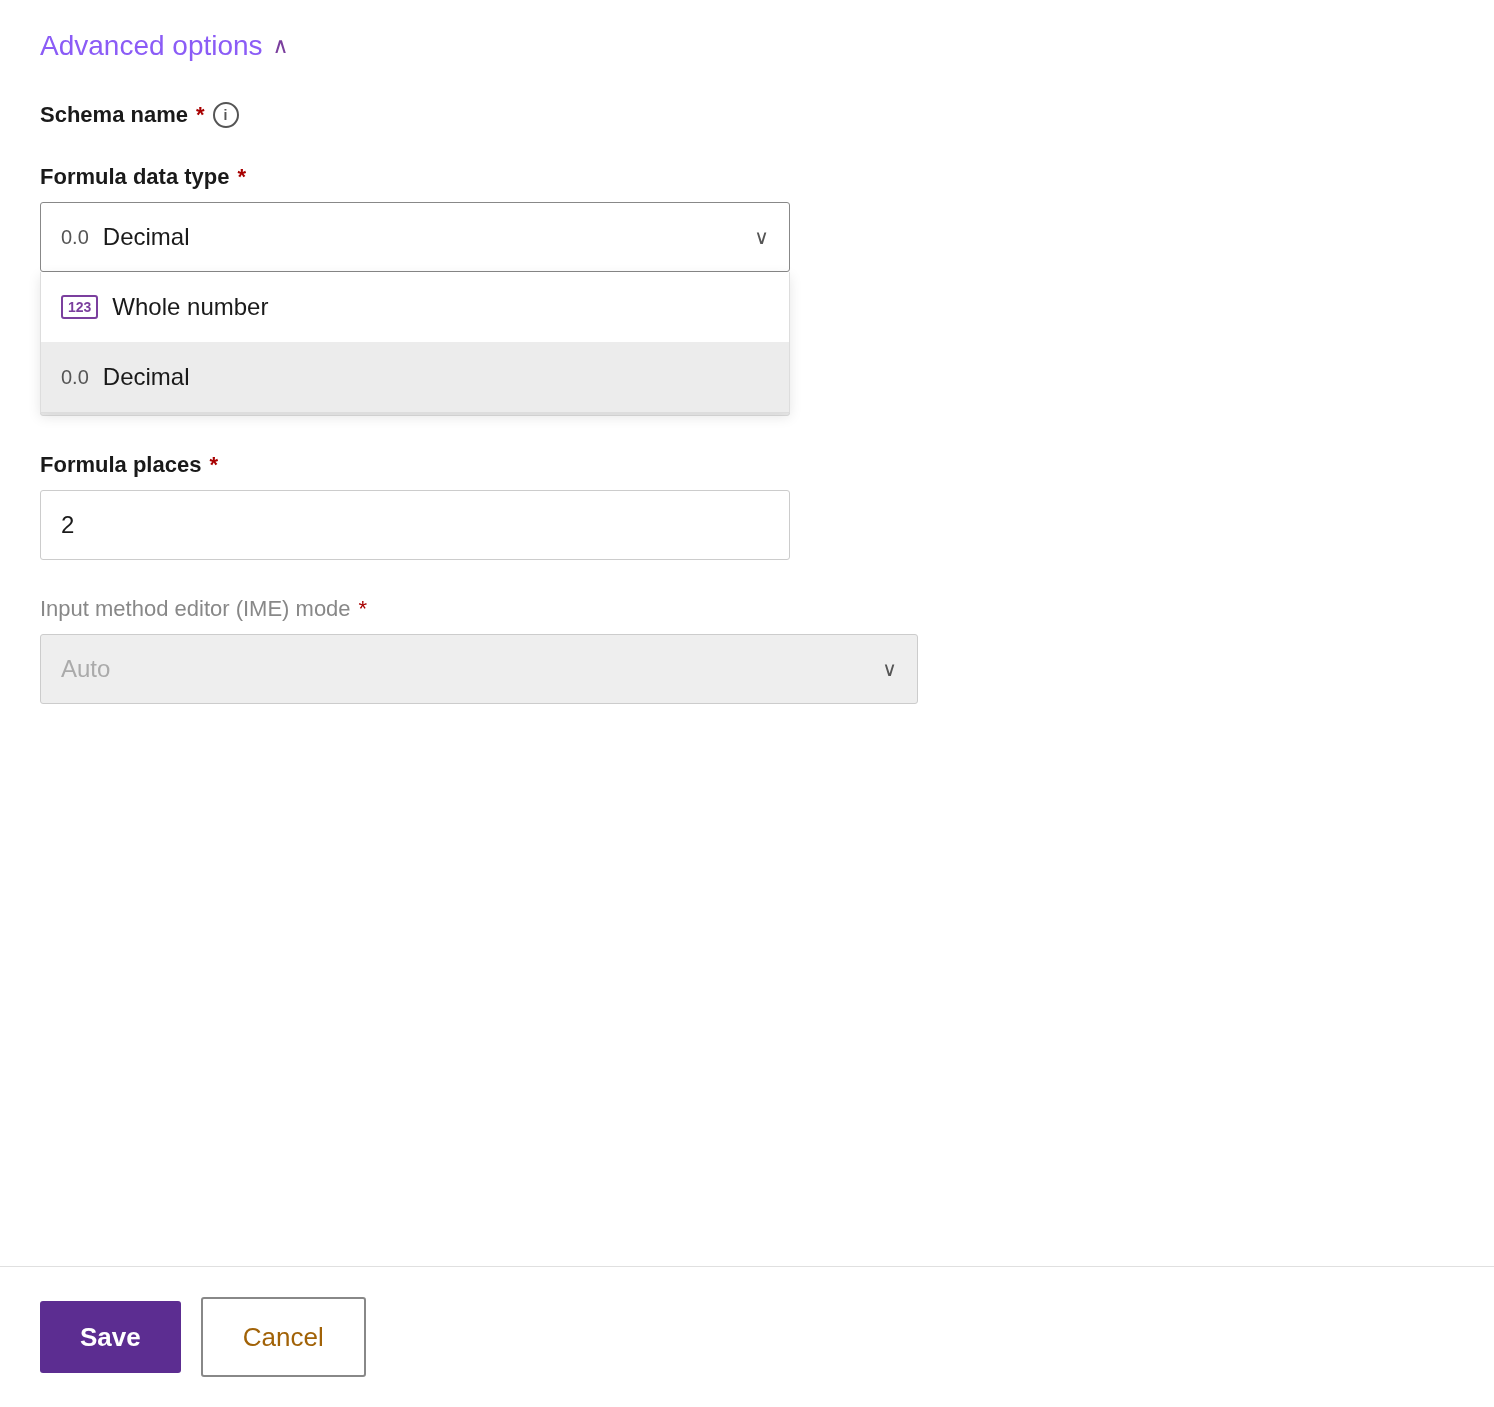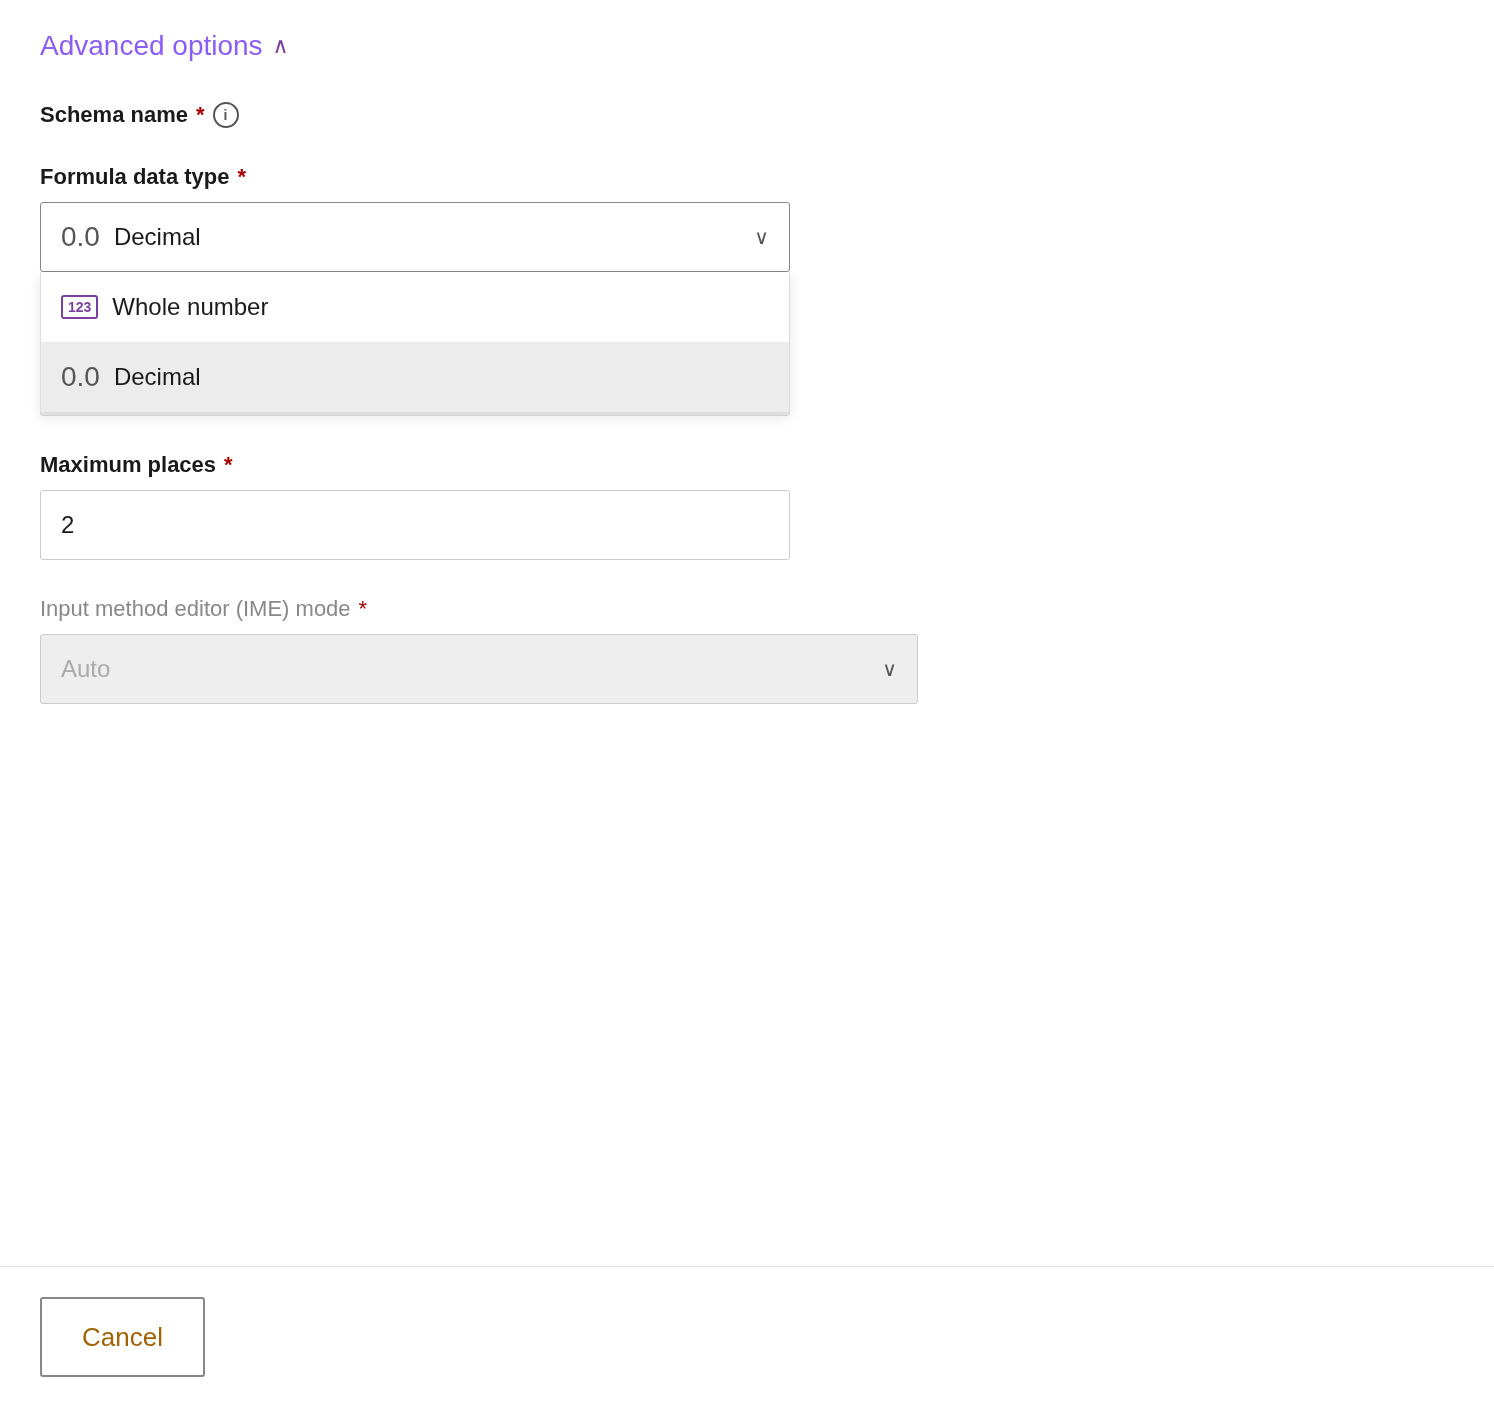--- a/index.html
+++ b/index.html
@@ -134,21 +134,21 @@
 
     .dropdown-selected-left {
       display: flex;
       align-items: center;
       gap: 14px;
       font-size: 24px;
       color: #1a1a1a;
     }
 
     .decimal-icon {
-      font-size: 28px;
+      font-size: 20px;
       color: #555;
       font-style: normal;
     }
 
     .whole-number-icon {
       display: inline-flex;
       align-items: center;
       justify-content: center;
       border: 2px solid #7b3f9e;
       border-radius: 3px;
@@ -311,34 +311,35 @@
   <div class="section">
     <div class="field-label-light">
       <span>Maximum value</span>
       <span class="required-star">*</span>
     </div>
     <input class="text-input disabled" type="text" placeholder="100,000,000,000" disabled="" style="">
   </div>
 
   <div class="section">
     <div class="field-label">
-      <span>Maximum places</span>
+      <span>Formula places</span>
       <span class="required-star">*</span>
     </div>
     <input class="text-input" type="text" value="2" style="">
   </div>
 
   <div class="section">
     <div class="field-label-light">
       <span>Input method editor (IME) mode</span>
       <span class="required-star">*</span>
     </div>
     <div class="ime-dropdown">
       <span class="ime-dropdown-text">Auto</span>
       <span class="chevron-down-icon">∨</span>
     </div>
   </div>
 
 </div>
 
 <div class="footer">
+  <button class="save-button">Save</button>
   <button class="cancel-button">Cancel</button>
 </div>
 
 </body></html>

